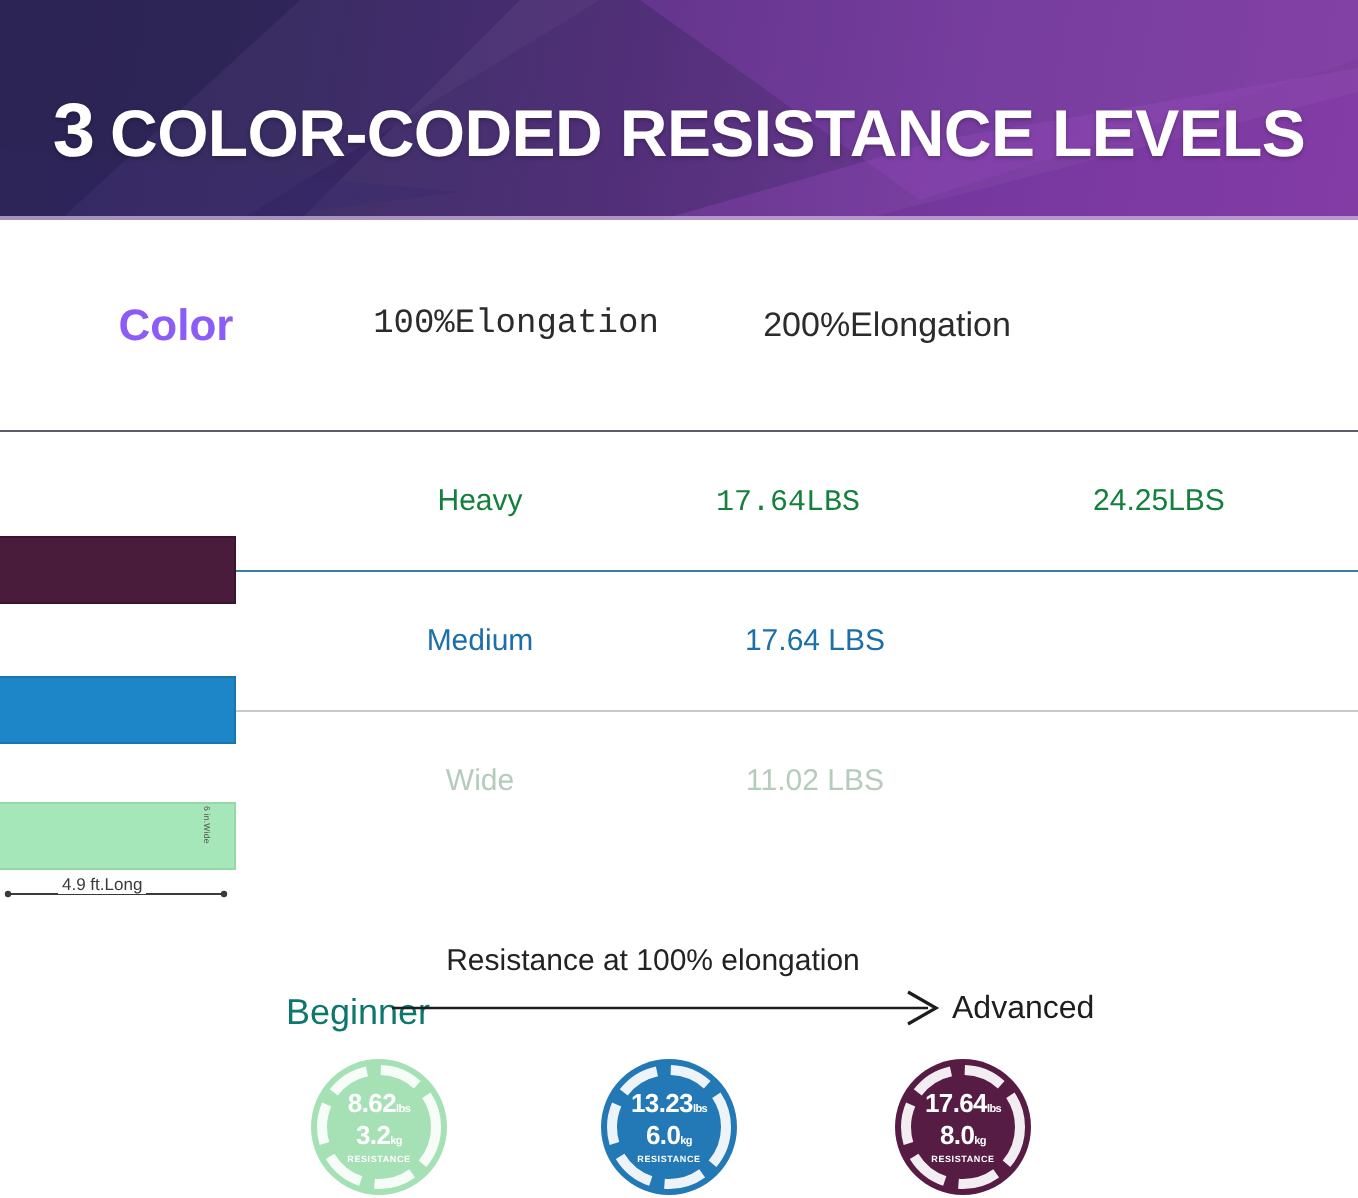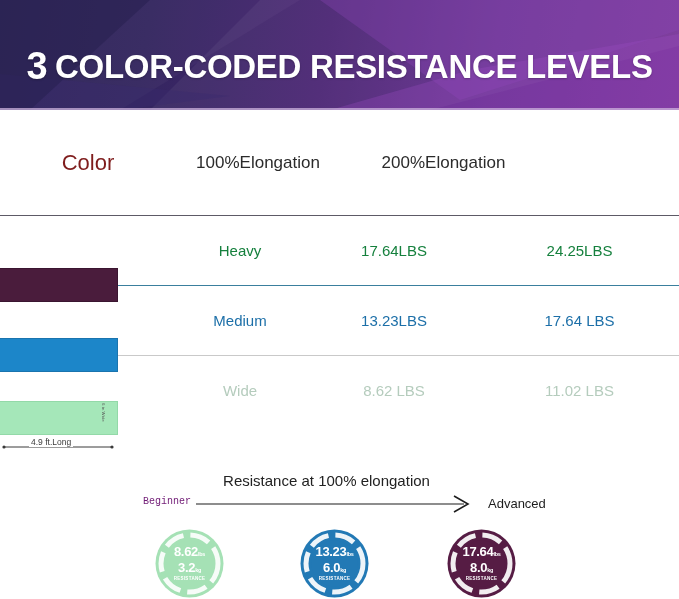--- a/index.html
+++ b/index.html
@@ -78,29 +78,29 @@
     left: 0; top: 110px;
     width: 679px;
   }
   .trow {
     display: flex;
     align-items: center;
     width: 679px;
   }
   .cell-color  { width: 172px; flex: 0 0 172px; position: relative; }
   .cell-level  { width: 136px; flex: 0 0 136px; text-align: center; }
-  .cell-e100   { width: 172px; flex: 0 0 172px; text-align: center; }
+  .cell-e100   { width: 172px; flex: 0 0 172px; text-align: center; font-family: Liberation Mono, monospace; }
   .cell-e200   { width: 199px; flex: 0 0 199px; text-align: center; }
 
   
   .header-row { height: 105px; }
   .hdr-big {
     font-size: 22px;
-    color: #7f1d1d;
-    font-weight: normal;
+    color: #8b5cf6;
+    font-weight: bold;
   }
   .hdr-sm {
     font-size: 17px;
     color: #2b2b2b;
     font-weight: normal;
   }
   .cell-color .hdr-big { display: block; text-align: center; padding-left: 4px; }
 
   .rule-head {
     width: 679px;
@@ -178,28 +178,27 @@
     position: absolute;
     left: 0; top: 17px;
     width: 653px;
     text-align: center;
     font-size: 15px;
     color: #222;
   }
   .scale-label-begin {
     position: absolute;
     left: 143px; top: 41px;
-    font-size: 10px;
-    color: #701a75;
-    font-family: Liberation Mono, monospace;
+    font-size: 18px;
+    color: #0f766e;
   }
   .scale-label-adv {
     position: absolute;
-    left: 488px; top: 41px;
-    font-size: 13px;
+    left: 476px; top: 41px;
+    font-size: 16px;
     color: #1d1d1d;
   }
   .scale-arrow {
     position: absolute;
     left: 196px; top: 40px;
     width: 280px; height: 18px;
   }
 
   .dials {
     position: absolute;
@@ -287,23 +286,20 @@
 
     <div class="rule-teal"></div>
 
     <div class="trow data-row row-medium">
       <div class="cell-color">
         <div class="swatch swatch-medium"></div>
       </div>
       <div class="cell-level">
         <span class="lvl">Medium</span>
       </div>
-      <div class="cell-e100">
-        <span class="val">13.23LBS</span>
-      </div>
       <div class="cell-e200">
         <span class="val">17.64 LBS</span>
       </div>
     </div>
 
     <div class="rule-gray"></div>
 
     <div class="trow data-row row-light">
       <div class="cell-color">
         <div class="swatch swatch-light"></div>
@@ -313,23 +309,20 @@
             <line x1="4" y1="8" x2="112" y2="8" stroke="#3a3a3a" stroke-width="1"></line>
             <circle cx="4" cy="8" r="1.6" fill="#3a3a3a"></circle>
             <circle cx="112" cy="8" r="1.6" fill="#3a3a3a"></circle>
           </svg>
         </div>
         <span class="long-label">4.9 ft.Long</span>
       </div>
       <div class="cell-level">
         <span class="lvl">Wide</span>
       </div>
-      <div class="cell-e100">
-        <span class="val">8.62 LBS</span>
-      </div>
       <div class="cell-e200">
         <span class="val">11.02 LBS</span>
       </div>
     </div>
   </div>
 
   <div class="scale">
     <div class="scale-caption">Resistance at 100% elongation</div>
     <div class="scale-label-begin">Beginner</div>
     <div class="scale-label-adv">Advanced</div>

